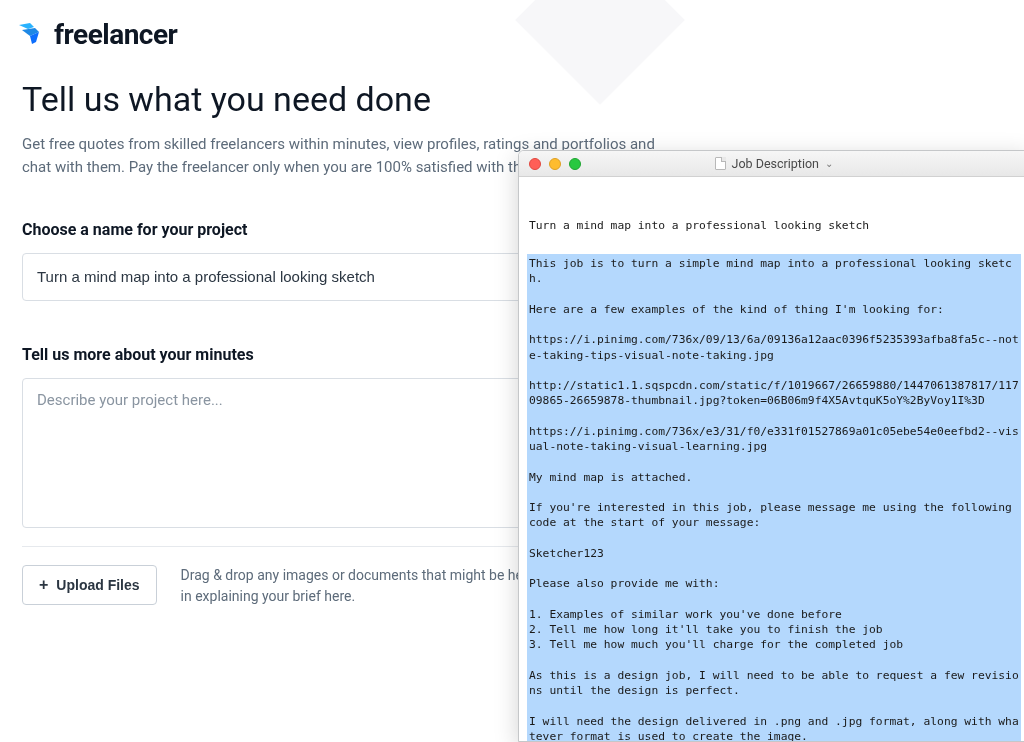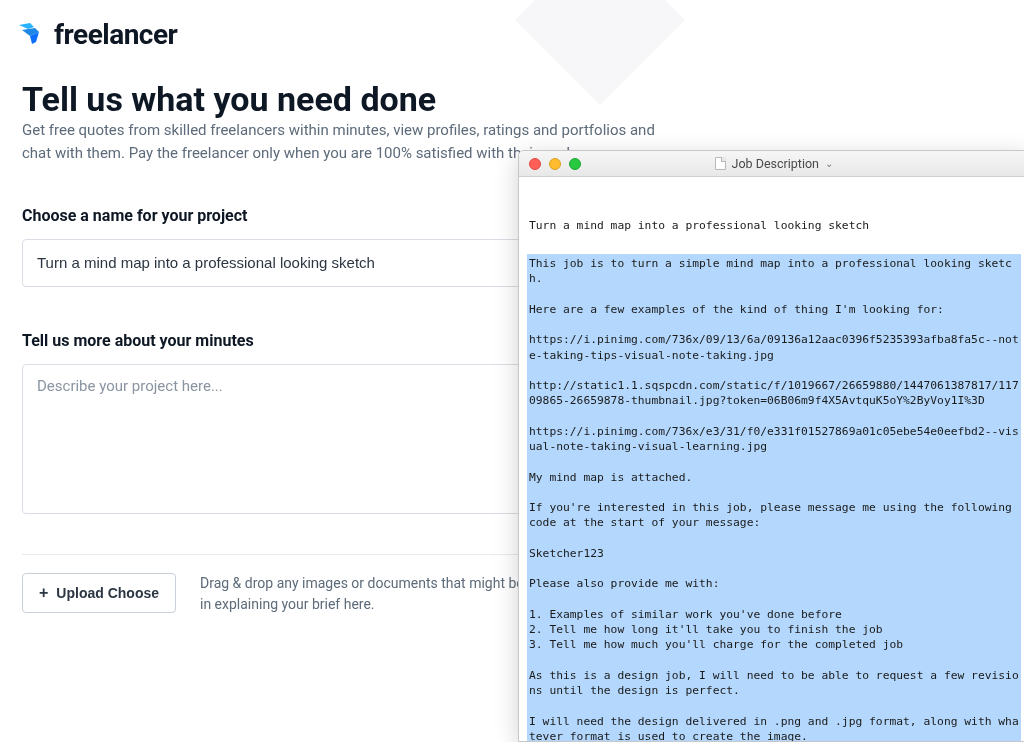--- a/index.html
+++ b/index.html
@@ -37,22 +37,23 @@
     font-weight: 700;
     color: #0e1724;
     letter-spacing: -0.5px;
   }
   .page {
     padding: 28px 22px 0 22px;
     max-width: 720px;
   }
   .h1 {
     font-size: 34px;
-    font-weight: 700;
-    color: #0e1724;
+    font-weight: 400;
+    color: #0e1724;
+    margin-bottom: 14px;
   }
   .subtitle {
     font-size: 15px;
     color: #5d6b7a;
     line-height: 1.55;
     margin-bottom: 40px;
     max-width: 660px;
   }
   .section-label {
     font-size: 16px;
@@ -75,21 +76,21 @@
     width: 100%;
     height: 150px;
     border: 1px solid #d9dee4;
     border-radius: 4px;
     padding: 12px 14px;
     font-size: 15px;
     color: #2b3642;
     resize: none;
     outline: none;
     font-family: inherit;
-    margin-bottom: 36px;
+    margin-bottom: 14px;
   }
   .textarea::placeholder { color: #8a95a1; }
   .upload-row {
     display: flex;
     align-items: flex-start;
     gap: 24px;
     border-top: 1px solid #e6e9ed;
     padding-top: 18px;
   }
   .upload-btn {
@@ -232,21 +233,21 @@
 
   <div class="section-label">Choose a name for your project</div>
   <input class="text-input" type="text" value="Turn a mind map into a professional looking sketch" style="">
 
   <div class="section-label">Tell us more about your minutes</div>
   <textarea class="textarea" placeholder="Describe your project here..." style=""></textarea>
 
   <div class="upload-row">
     <button class="upload-btn">
       <span class="plus">+</span>
-      <span>Upload Choose</span>
+      <span>Upload Files</span>
     </button>
     <div class="upload-hint">Drag &amp; drop any images or documents that might be helpful in explaining your brief here.</div>
   </div>
 </div>
 
 <div class="editor-window">
   <div class="titlebar">
     <div class="traffic">
       <div class="tl-dot tl-close"></div>
       <div class="tl-dot tl-min"></div>

